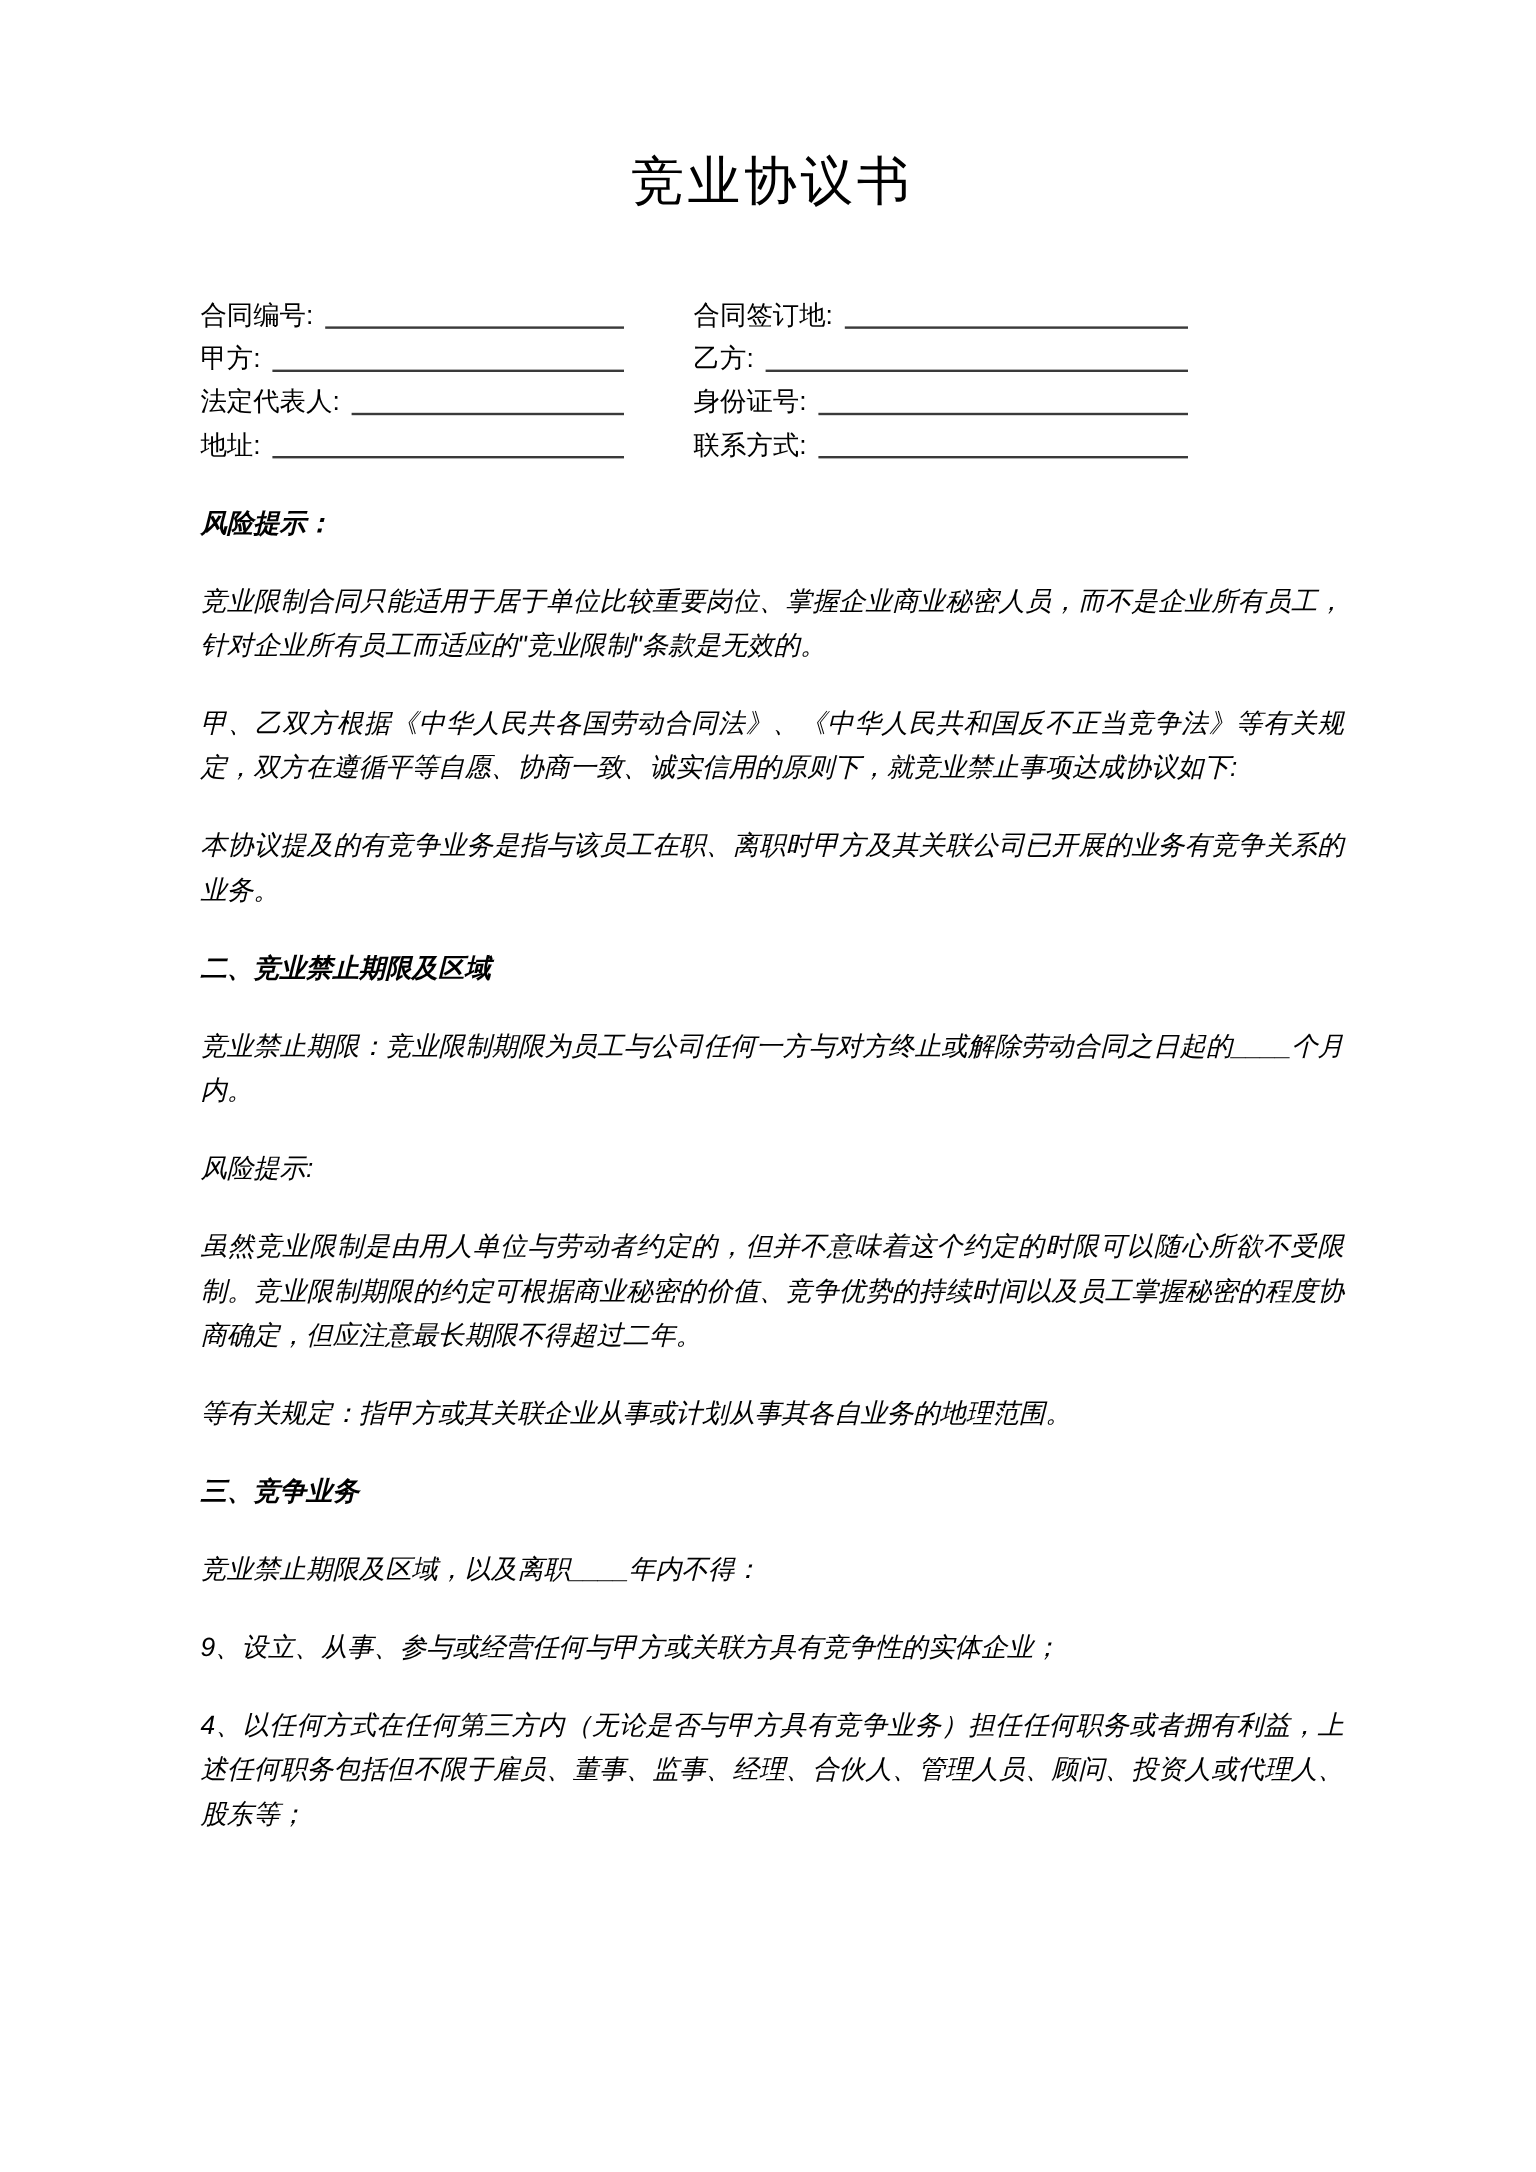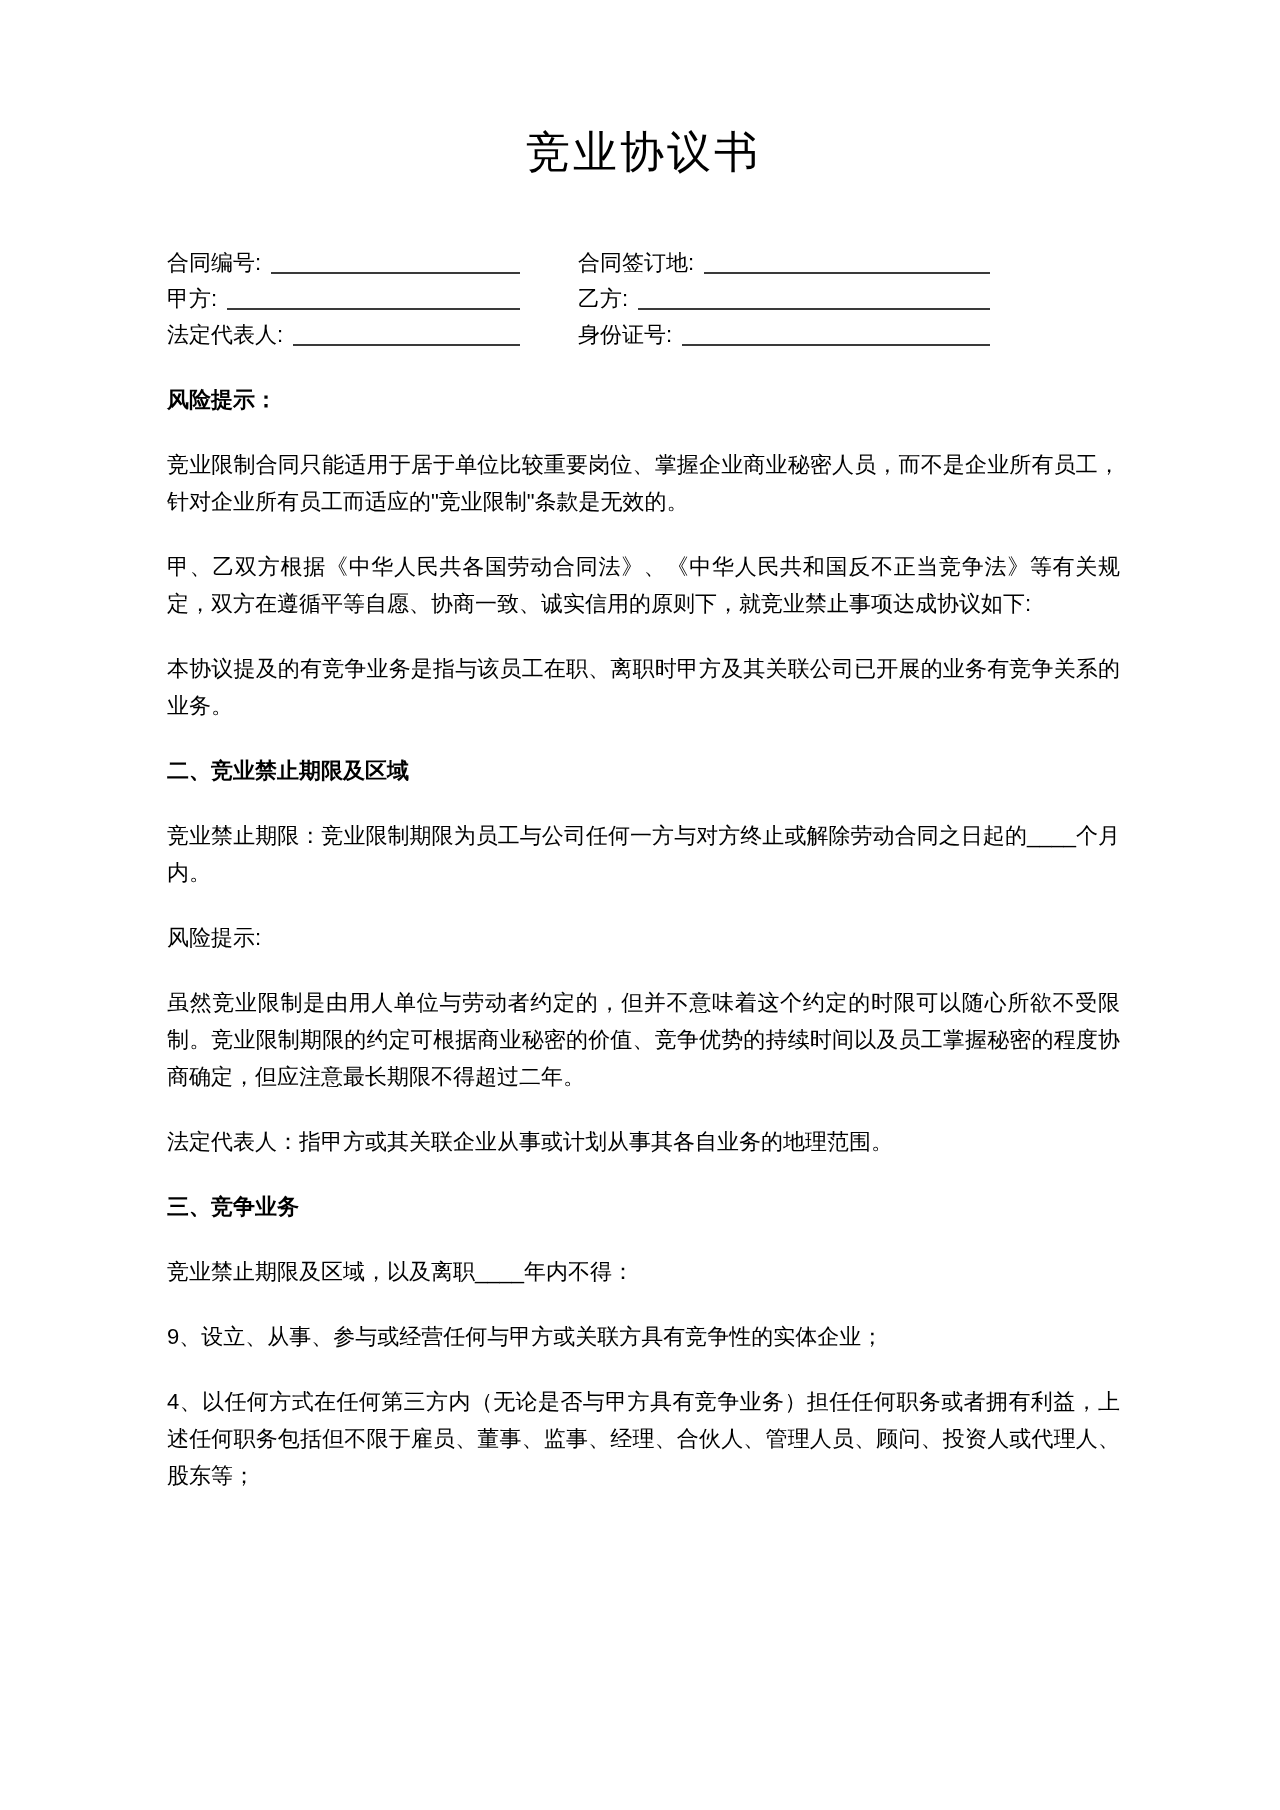--- a/index.html
+++ b/index.html
@@ -38,21 +38,21 @@
   .cell{display:flex;align-items:flex-end;}
   .cell .label{white-space:nowrap;}
   .cell.left{width:353px;margin-right:58px;}
   .cell.right{width:412px;}
   .blank{
     flex:1;
     border-bottom:2px solid var(--line-color);
     margin-left:10px;
     margin-bottom:7px;
   }
-  .body{margin-top:6px;}
+  .body{margin-top:6px;font-style:italic;}
   .body p{
     font-size:22px;
     line-height:37px;
     margin:28px 0 0 0;
     text-align:justify;
   }
   .body p.heading{
     font-weight:bold;
     text-align:left;
   }
@@ -90,30 +90,40 @@
     <div class="cell left">
       <span class="label">法定代表人:</span>
       <span class="blank"></span>
     </div>
     <div class="cell right">
       <span class="label">身份证号:</span>
       <span class="blank"></span>
     </div>
   </div>
 
+  <div class="field-row">
+    <div class="cell left">
+      <span class="label">地址:</span>
+      <span class="blank"></span>
+    </div>
+    <div class="cell right">
+      <span class="label">联系方式:</span>
+      <span class="blank"></span>
+    </div>
+  </div>
 </div>
     <div class="body">
         <p class="heading">风险提示：</p>
         <p class="paragraph">竞业限制合同只能适用于居于单位比较重要岗位、掌握企业商业秘密人员，而不是企业所有员工，针对企业所有员工而适应的"竞业限制"条款是无效的。</p>
         <p class="paragraph">甲、乙双方根据《中华人民共各国劳动合同法》、《中华人民共和国反不正当竞争法》等有关规定，双方在遵循平等自愿、协商一致、诚实信用的原则下，就竞业禁止事项达成协议如下:</p>
         <p class="paragraph">本协议提及的有竞争业务是指与该员工在职、离职时甲方及其关联公司已开展的业务有竞争关系的业务。</p>
         <p class="heading">二、竞业禁止期限及区域</p>
         <p class="paragraph">竞业禁止期限：竞业限制期限为员工与公司任何一方与对方终止或解除劳动合同之日起的____个月内。</p>
         <p class="paragraph">风险提示:</p>
         <p class="paragraph">虽然竞业限制是由用人单位与劳动者约定的，但并不意味着这个约定的时限可以随心所欲不受限制。竞业限制期限的约定可根据商业秘密的价值、竞争优势的持续时间以及员工掌握秘密的程度协商确定，但应注意最长期限不得超过二年。</p>
-        <p class="paragraph">法定代表人：指甲方或其关联企业从事或计划从事其各自业务的地理范围。</p>
+        <p class="paragraph">等有关规定：指甲方或其关联企业从事或计划从事其各自业务的地理范围。</p>
         <p class="heading">三、竞争业务</p>
         <p class="paragraph">竞业禁止期限及区域，以及离职____年内不得：</p>
         <p class="paragraph">9、设立、从事、参与或经营任何与甲方或关联方具有竞争性的实体企业；</p>
         <p class="paragraph">4、以任何方式在任何第三方内（无论是否与甲方具有竞争业务）担任任何职务或者拥有利益，上述任何职务包括但不限于雇员、董事、监事、经理、合伙人、管理人员、顾问、投资人或代理人、股东等；</p>
       </div>
   </div>
 </div>
 
 </body></html>

